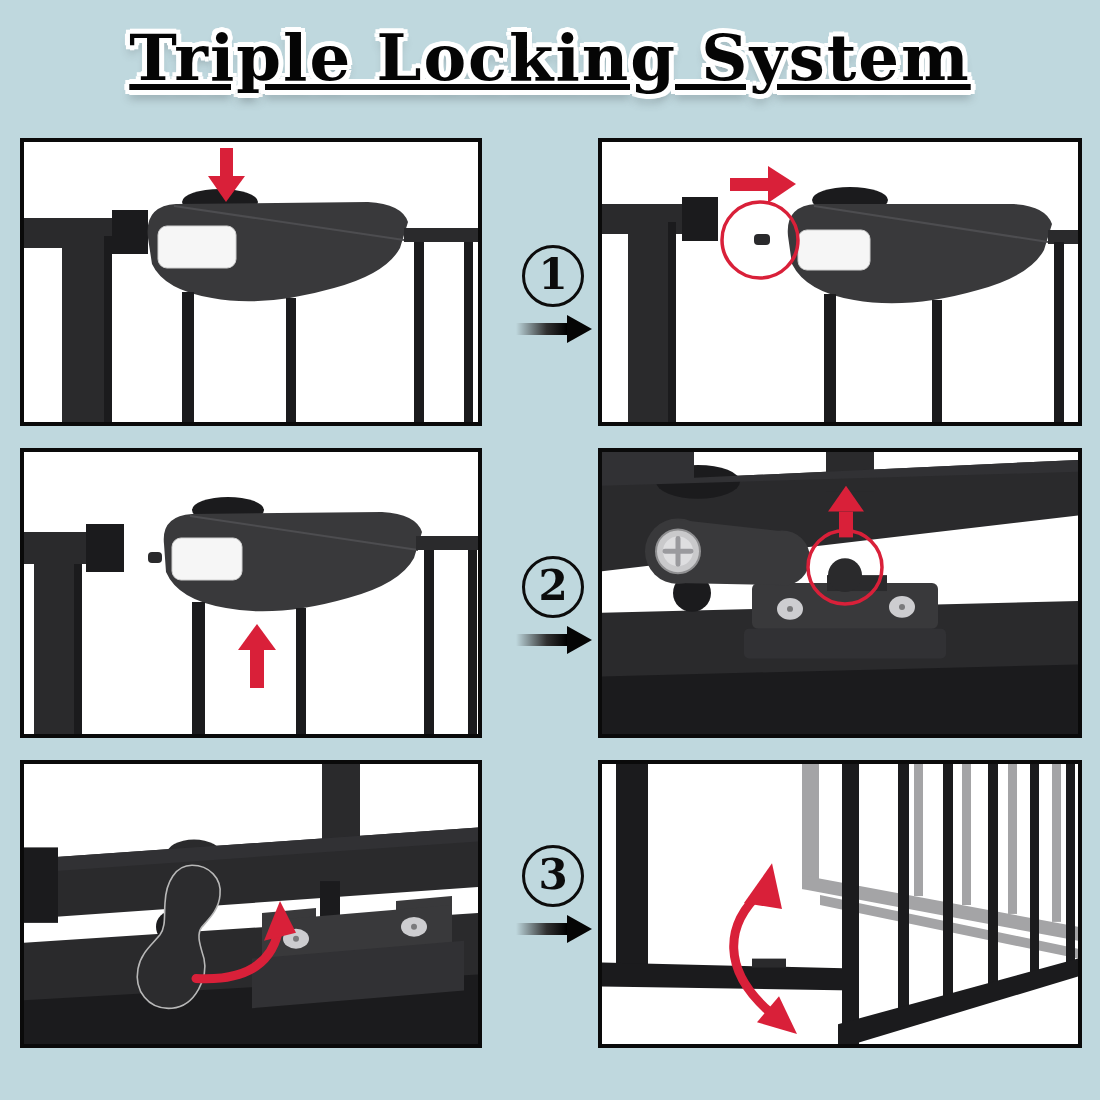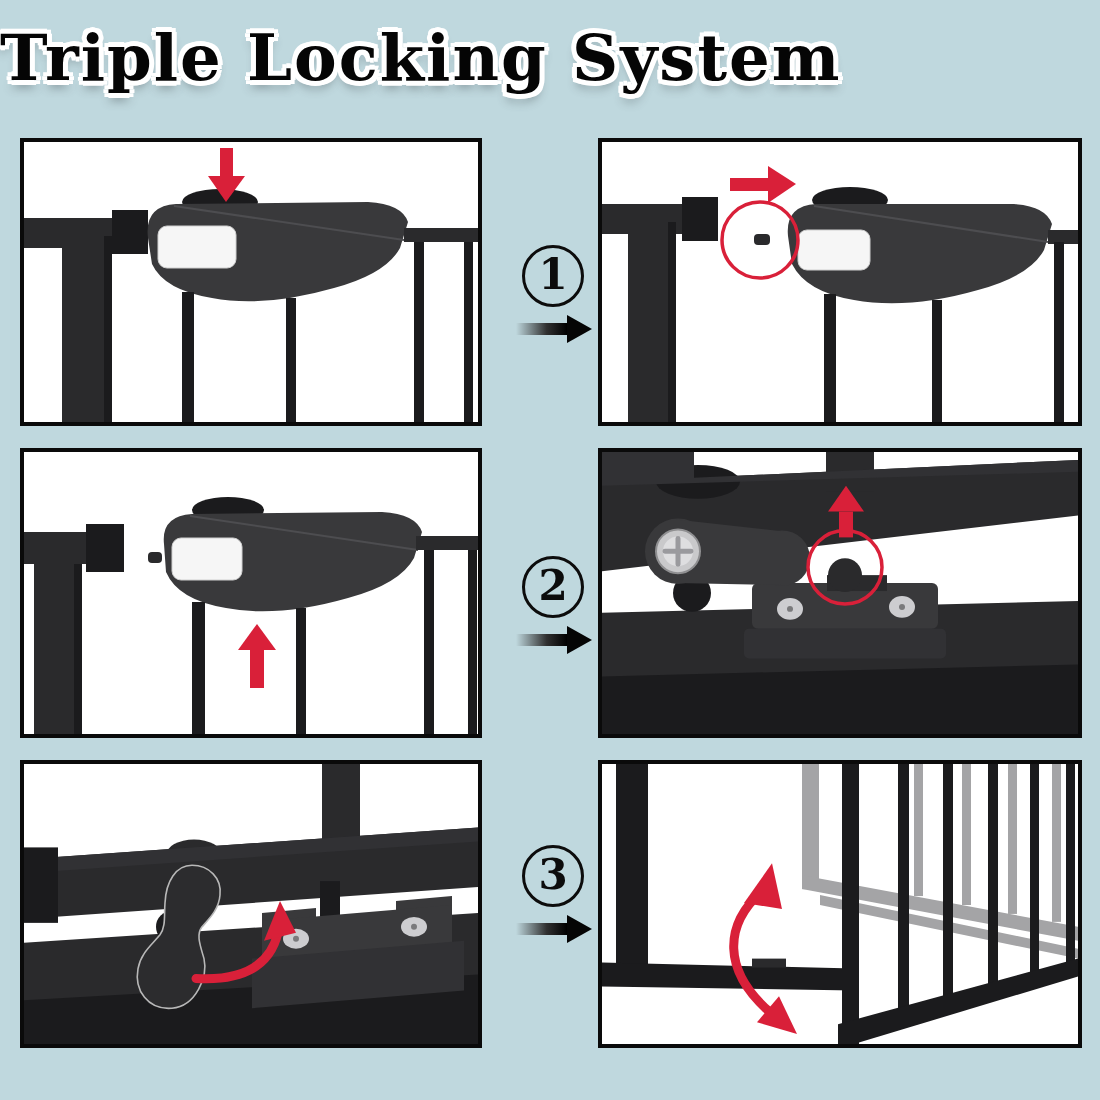--- a/index.html
+++ b/index.html
@@ -3,26 +3,27 @@
 <meta charset="utf-8">
 <style>
   html,body { margin:0; padding:0; }
   .page {
     position:relative; width:1100px; height:1100px; overflow:hidden;
     background: var(--background, #bfd8de);
     font-family:"DejaVu Serif", serif;
   }
   .title {
     position:absolute; top:20px; left:0; width:100%; margin:0;
-    text-align:left; font-size:64px; font-weight:bold; letter-spacing:2px;
+    text-align:center; font-size:64px; font-weight:bold; letter-spacing:2px;
     color:#050505;
     text-shadow:
       -4px -4px 0 #fff, 4px -4px 0 #fff, -4px 4px 0 #fff, 4px 4px 0 #fff,
       -5px 0 0 #fff, 5px 0 0 #fff, 0 -5px 0 #fff, 0 5px 0 #fff,
       0 8px 10px rgba(70,80,85,.45);
+    text-decoration: underline;
   }
   .panel {
     position:absolute; box-sizing:border-box; background:#ffffff;
     border:4px solid var(--panel-border, #0a0a0a);
   }
   .panel svg { display:block; width:100%; height:100%; }
   #panel-step1-press  { left:20px;  top:138px; width:462px; height:288px; }
   #panel-step1-slide  { left:598px; top:138px; width:484px; height:288px; }
   #panel-step2-lift   { left:20px;  top:448px; width:462px; height:290px; }
   #panel-step2-detail { left:598px; top:448px; width:484px; height:290px; }

